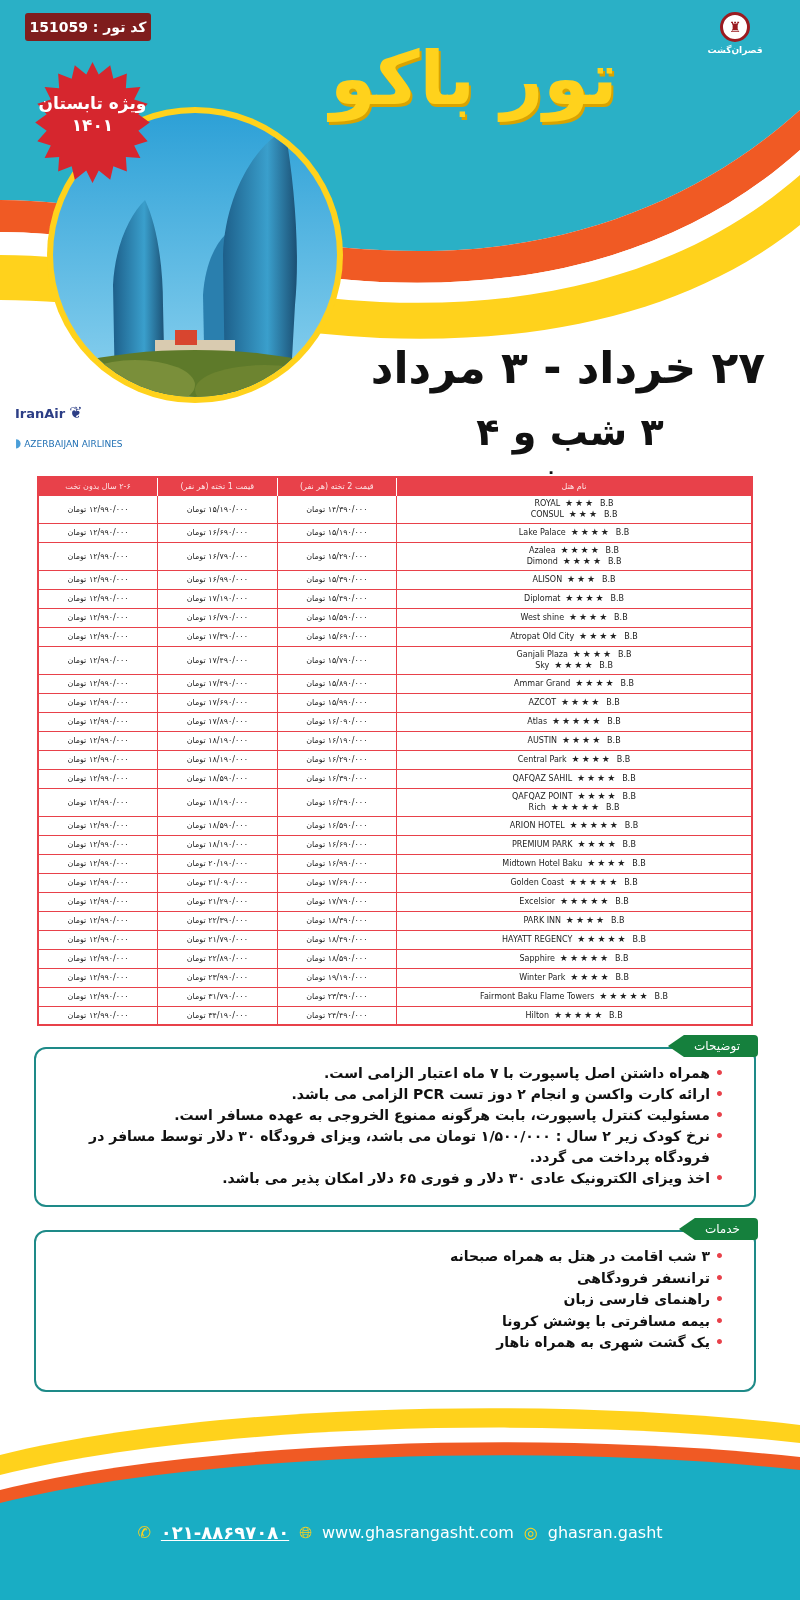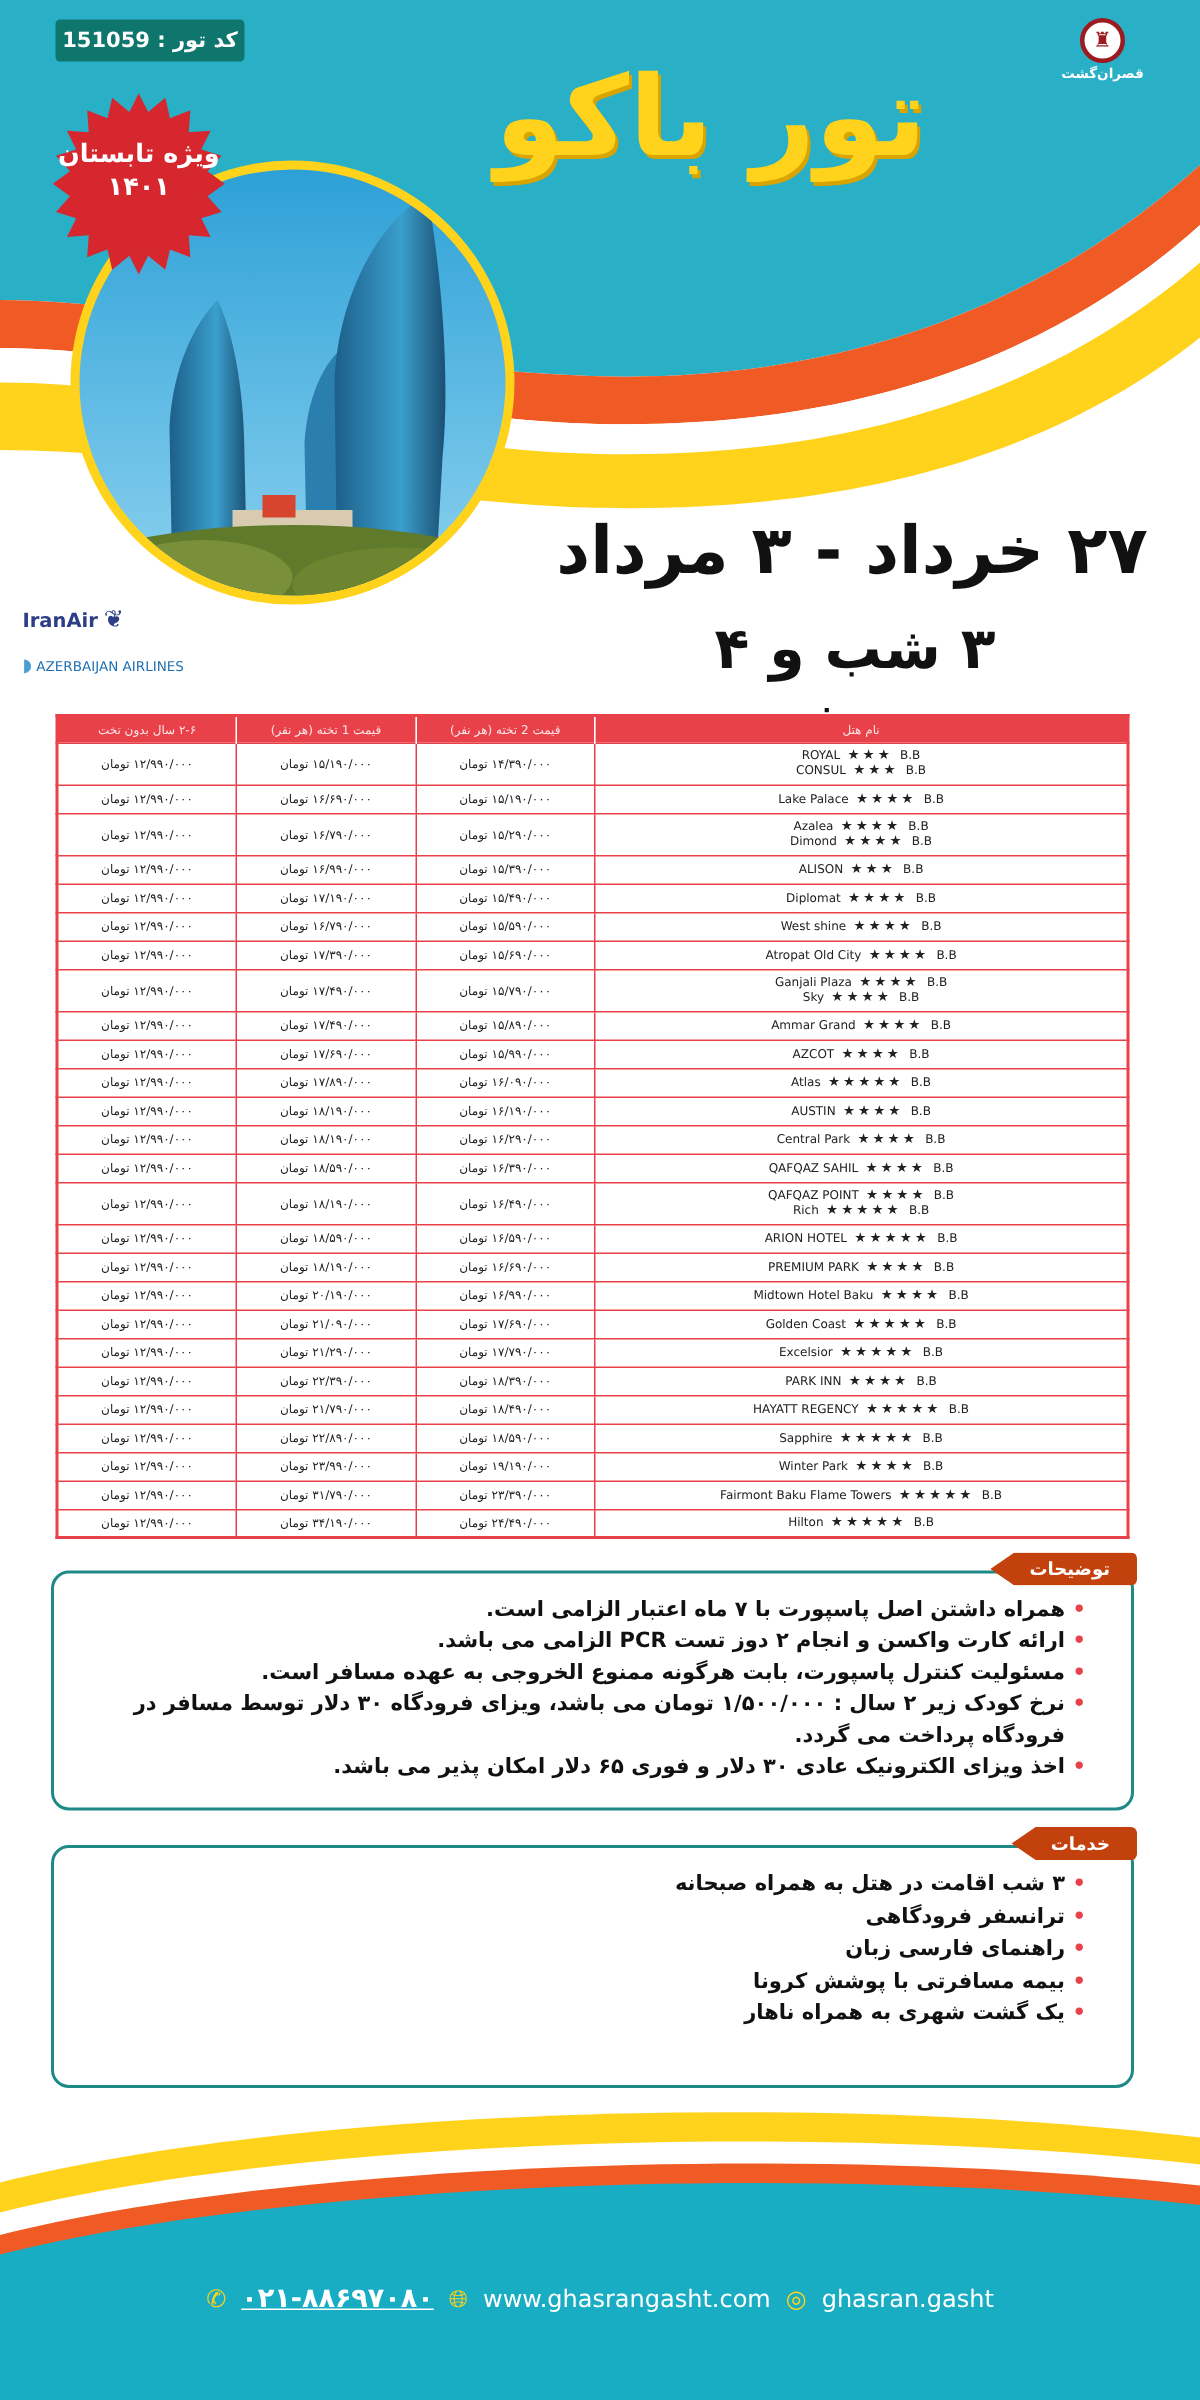--- a/index.html
+++ b/index.html
@@ -1,21 +1,21 @@
 <!DOCTYPE html>
 <html><head>
 <meta charset="utf-8">
 <style>
   * { box-sizing: border-box; margin: 0; padding: 0; }
   html, body { width: 800px; height: 1600px; overflow: hidden; background: #ffffff; }
   body { font-family: "DejaVu Sans", sans-serif; position: relative; }
 
   .hero { position: absolute; left: 0; top: 0; width: 800px; height: 480px; overflow: hidden; background: #ffffff; }
   .hero-bg { position: absolute; left: 0; top: 0; width: 800px; height: 480px; }
-  .tour-code { position: absolute; left: 37px; top: 13px; width: 126px; height: 28px; background: #0f766e; color: #fff; border-radius: 3px; font-weight: bold; font-size: 14px; display: flex; align-items: center; justify-content: center; direction: rtl; }
+  .tour-code { position: absolute; left: 25px; top: 13px; width: 126px; height: 28px; background: #7f1d1d; color: #fff; border-radius: 3px; font-weight: bold; font-size: 14px; display: flex; align-items: center; justify-content: center; direction: rtl; }
   .logo { position: absolute; right: 40px; top: 12px; width: 50px; display: flex; flex-direction: column; align-items: center; }
   .logo-circle { width: 30px; height: 30px; border-radius: 50%; border: 3px solid #9b1b20; background: #fff; display: flex; align-items: center; justify-content: center; color: #9b1b20; font-size: 14px; }
   .logo-text { font-size: 9px; color: #fff; font-weight: bold; margin-top: 3px; direction: rtl; }
   .main-title { position: absolute; left: 330px; top: 35px; width: 330px; text-align: left; font-size: 74px; font-weight: bold; color: #ffd21c; direction: rtl; text-shadow: 2px 3px 0 #d9a300; font-family: "DejaVu Sans", sans-serif; }
   .badge { position: absolute; left: 30px; top: 60px; width: 125px; height: 125px; }
   .badge-text { position: absolute; left: 30px; top: 92px; width: 125px; text-align: center; color: #fff; font-weight: bold; font-size: 17px; line-height: 22px; direction: rtl; }
   .photo { position: absolute; left: 45px; top: 105px; width: 300px; height: 300px; }
   .airline { position: absolute; left: 15px; font-size: 12px; }
   .airline-iranair { top: 403px; color: #2c3e86; font-weight: bold; font-size: 13px; }
   .airline-iranair span.mark { color: #2c3e86; font-size: 16px; margin-left: 4px; }
@@ -29,21 +29,21 @@
   td { border: 1.5px solid #e8414a; font-size: 8px; color: #222; text-align: center; height: 19px; font-family: "DejaVu Sans", sans-serif; }
   td.hotel { width: 365px; font-size: 8px; line-height: 10px; padding: 1px 0; }
   td.price { width: 122px; }
   td.hotel .line { display: block; direction: ltr; }
   .stars { letter-spacing: 2px; font-size: 9px; }
   tr.tall td { height: 28px; }
 
   .box { position: absolute; left: 34px; width: 722px; border: 2px solid #1e8a88; border-radius: 12px; direction: rtl; padding: 14px 30px 8px 20px; }
   .box-notes { top: 1047px; height: 160px; }
   .box-services { top: 1230px; height: 162px; }
-  .box-label { position: absolute; right: -4px; top: -14px; background: #c2410c; color: #fff; font-weight: bold; font-size: 12px; padding: 4px 18px 4px 26px; border-radius: 0 4px 4px 0; clip-path: polygon(16px 0, 100% 0, 100% 100%, 16px 100%, 0 50%); }
+  .box-label { position: absolute; right: -4px; top: -14px; background: #15803d; color: #fff; font-weight: normal; font-size: 12px; padding: 4px 18px 4px 26px; border-radius: 0 4px 4px 0; clip-path: polygon(16px 0, 100% 0, 100% 100%, 16px 100%, 0 50%); }
   .box ul { list-style: none; }
   .box li { font-size: 14px; font-weight: bold; color: #111; line-height: 21px; position: relative; padding-right: 14px; }
   .box li::before { content: "•"; color: #e8414a; position: absolute; right: 0; top: 0; font-size: 14px; }
   .box-services li { line-height: 21.5px; }
 
   .footer { position: absolute; left: 0; top: 1395px; width: 800px; height: 205px; overflow: hidden; }
   .footer-bg { position: absolute; left: 0; top: 0; width: 800px; height: 205px; }
   .contact { position: absolute; left: 0; top: 1522px; width: 800px; display: flex; justify-content: center; align-items: center; gap: 10px; color: #fff; font-size: 16px; direction: ltr; }
   .contact .phone { font-size: 18px; font-weight: bold; letter-spacing: 1px; text-decoration: underline; }
   .contact .ic { color: #ffd21c; font-size: 16px; }

